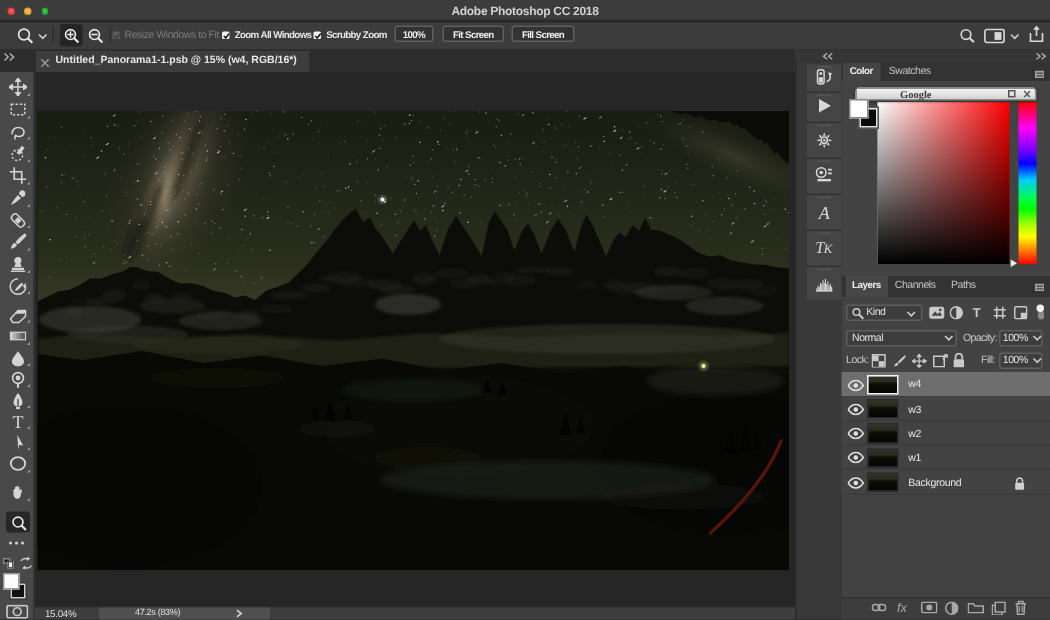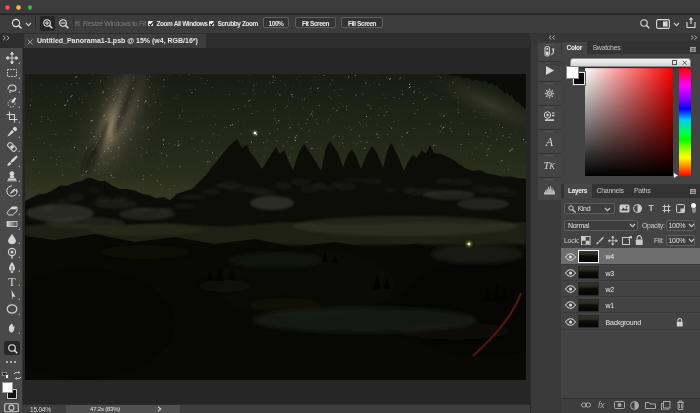--- a/index.html
+++ b/index.html
@@ -6,20 +6,21 @@
 .txt { position:absolute; white-space:nowrap; }
 .lbl { position:absolute; white-space:nowrap; font-size:7px; letter-spacing:-0.3px; }
 .lblb { position:absolute; white-space:nowrap; font-size:6.5px; font-weight:bold; letter-spacing:-0.45px; word-spacing:0.2px; }
 </style></head><body>
 <div id="root" style="position:absolute;inset:0;width:700px;height:413px">
 
 <div class="abs" style="left:0;top:0;width:700px;height:14px;background:#3c3c3c;border-bottom:1px solid #2b2b2b"></div>
 <div class="abs" style="left:5.2px;top:4.9px;width:4.8px;height:4.8px;border-radius:50%;background:#fc5753;border:0.5px solid #df3e38"></div>
 <div class="abs" style="left:16.4px;top:4.9px;width:4.8px;height:4.8px;border-radius:50%;background:#fdbc40;border:0.5px solid #de9f34"></div>
 <div class="abs" style="left:27.6px;top:4.9px;width:4.8px;height:4.8px;border-radius:50%;background:#33c748;border:0.5px solid #27aa35"></div>
+<div class="txt" style="left:0;right:0;top:2.5px;text-align:center;font-size:8px;font-weight:bold;letter-spacing:-0.2px;color:#d2d2d2">Adobe Photoshop CC 2018</div>
 
 <div class="abs" style="left:0;top:15px;width:700px;height:18px;background:#3c3c3c"></div>
 <svg style="position:absolute;left:8px;top:16px" width="16" height="16" viewBox="0 0 16 16">
       <circle cx="8" cy="7" r="3.6" fill="none" stroke="#e8e8e8" stroke-width="1.1"></circle>
       <line x1="10.52" y1="9.52" x2="13.52" y2="12.52" stroke="#e8e8e8" stroke-width="1.4000000000000001"></line>
     </svg>
 <svg style="position:absolute;left:24.5px;top:21.5px" width="7" height="5" viewBox="0 0 7 5">
       <path d="M1,1 L3.5,3.6 L6,1" fill="none" stroke="#cccccc" stroke-width="1.1"></path>
     </svg>
 <div class="abs" style="left:35px;top:17px;width:1px;height:12px;background:#2e2e2e"></div>
@@ -1073,21 +1074,21 @@
       <line x1="1" y1="3.6" x2="5.5" y2="3.6" stroke="#434343" stroke-width="0.8"></line>
     </svg>
 
 <div class="abs" style="left:584.5px;top:67.5px;width:88.5px;height:108.5px;background:linear-gradient(to bottom,rgba(0,0,0,0),#000),linear-gradient(to right,#fff,#ff0000)"></div>
 <div class="abs" style="left:678.5px;top:67.5px;width:12px;height:108.5px;background:linear-gradient(to bottom,#ff0000 0%,#ff00ff 16%,#7700ff 30%,#0000ff 38%,#00ccff 48%,#00ff44 60%,#00ff00 66%,#aaff00 76%,#ffff00 83%,#ff8800 91%,#ff0000 100%)"></div>
 <svg class="abs" style="left:673px;top:172px" width="6" height="7" viewBox="0 0 6 7">
       <polygon points="0.5,0.5 5.5,3.5 0.5,6.5" fill="#f0f0f0" stroke="#333" stroke-width="0.5"></polygon>
     </svg>
 
 <div class="abs" style="left:569.7px;top:58.2px;width:121.8px;height:9.3px;background:linear-gradient(#f5f5f5,#d2d2d2);border:1px solid #8a8a8a;border-radius:3px 3px 0 0;box-shadow:0 1px 2px rgba(0,0,0,0.4)"></div>
-<div class="txt" style="left:544px;top:58.8px;font-size:7px;color:#3a3a3a;font-family:Liberation Serif, serif;font-weight:bold">Google</div>
+<div class="txt" style="left:600px;top:58.8px;font-size:7px;color:#3a3a3a;font-family:Liberation Serif, serif;font-weight:bold">Google</div>
 <div class="abs" style="left:672.3px;top:60px;width:4.6px;height:4.6px;border:1px solid #555"></div>
 <svg class="abs" style="left:681.8px;top:59.8px" width="5.5" height="5.5" viewBox="0 0 6 6">
       <path d="M0.8,0.8 L5.2,5.2 M5.2,0.8 L0.8,5.2" stroke="#555" stroke-width="1"></path>
     </svg>
 
 <div class="abs" style="left:572.5px;top:71.5px;width:12px;height:13px;background:#0a0a0a;border:1px solid #e8e8e8;box-shadow:0 0 0 1px #555"></div>
 <div class="abs" style="left:566.3px;top:66.3px;width:12.5px;height:12.5px;background:#ffffff;border:1px solid #888"></div>
 
 <div class="abs" style="left:561px;top:183.5px;width:139px;height:229.5px;background:#434343"></div>
 <div class="abs" style="left:561px;top:183.5px;width:139px;height:14px;background:#333333"></div>

